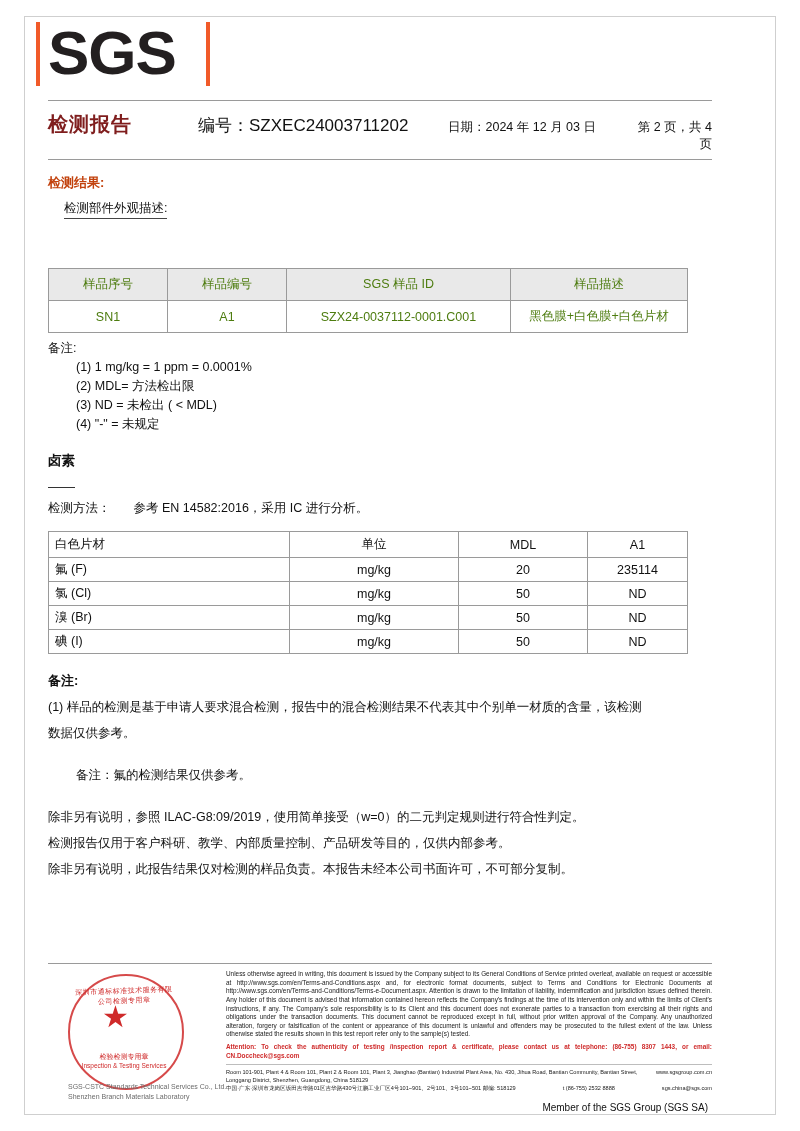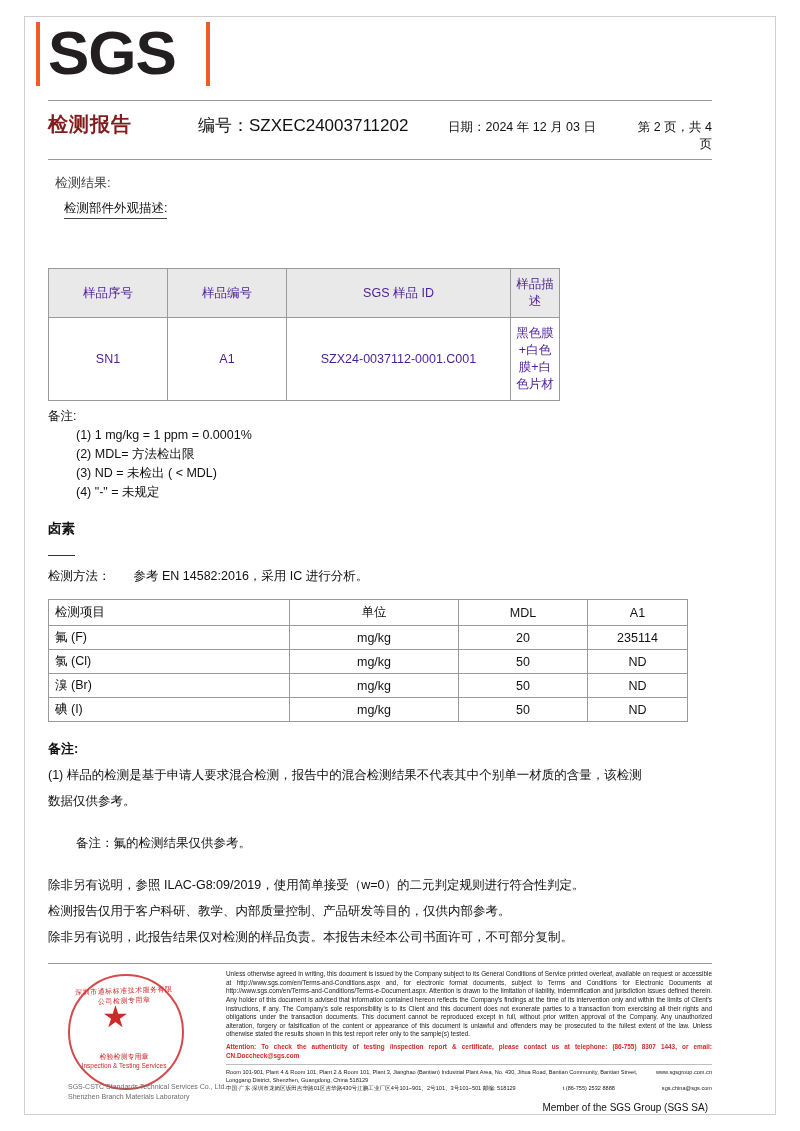--- a/index.html
+++ b/index.html
@@ -99,41 +99,41 @@
     flex: 1;
   }
   .title-rule {
     border-top: 1px solid #9a9a9a;
     margin-bottom: 14px;
     width: 664px;
   }
   
   .sec-head {
     font-size: 13px;
-    font-weight: normal;
-    color: #404040;
-    margin: 0 0 8px 7px;
+    font-weight: bold;
+    color: #c2410c;
+    margin: 0 0 8px 0;
   }
   .sub-head {
     font-size: 12.5px;
     color: #111;
     margin: 0 0 6px 16px;
     padding-bottom: 2px;
   }
   .sub-head-underline {
     border-bottom: 1px solid #444;
     display: inline-block;
     padding-bottom: 1px;
   }
   
   table.tbl {
     border-collapse: collapse;
-    width: 512px;
+    width: 640px;
     font-size: 12px;
-    color: #4c1d95;
+    color: #4d7c0f;
     margin-top: 47px;
   }
   table.tbl th, table.tbl td {
     border: 1px solid #9a9a9a;
     padding: 5px 4px;
     text-align: center;
     font-weight: normal;
   }
   table.sample thead th {
     background: #e9e9e9;
@@ -390,21 +390,21 @@
     <div>
       <div class="halogen-title">卤素</div>
       <div class="method-row">
         <span class="mlabel">检测方法：</span>
         <span>参考 EN 14582:2016，采用 IC 进行分析。</span>
       </div>
 
       <table class="result">
         <thead>
           <tr>
-            <th class="left" style="width:230px">检测项目</th>
+            <th class="left" style="width:230px">白色片材</th>
             <th style="width:160px">单位</th>
             <th style="width:120px">MDL</th>
             <th>A1</th>
           </tr>
         </thead>
         <tbody>
           <tr>
             <td class="left">氟 (F)</td>
             <td>mg/kg</td>
             <td>20</td>

